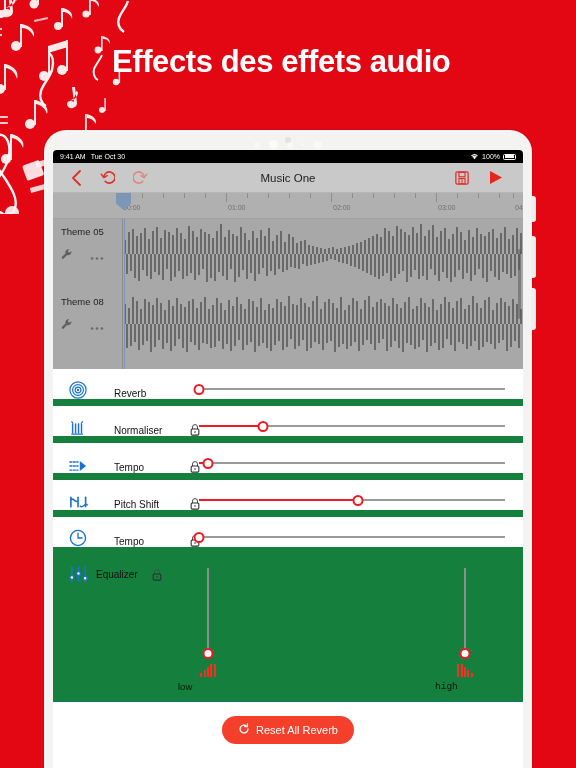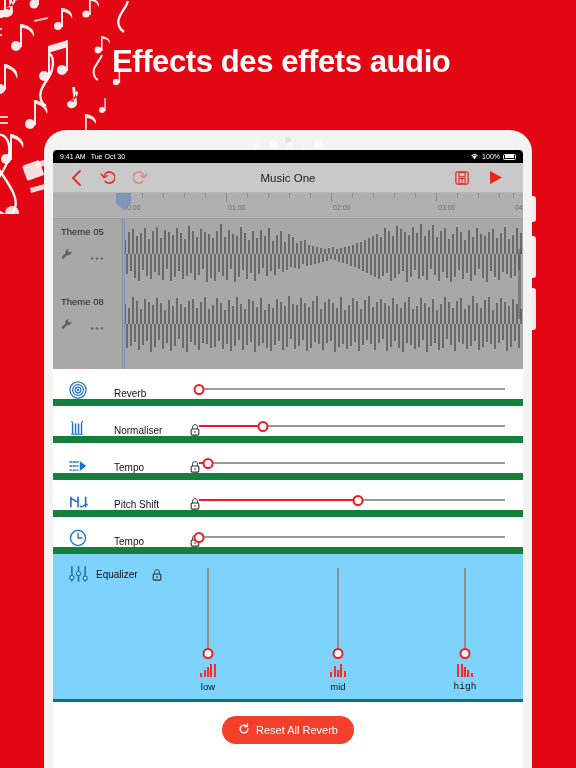--- a/index.html
+++ b/index.html
@@ -144,25 +144,25 @@
   .track-line {
     position: absolute; left: 0; right: 0; height: 1.4px; background: #9a9a9a;
   }
   .track-fill { position: absolute; left: 0; height: 1.6px; background: #ED1C24; }
   .knob {
     position: absolute; width: 11px; height: 11px; border-radius: 50%;
     border: 2.4px solid #ED1C24; background: #fff; transform: translateX(-5.5px);
   }
 
   
-  .eq-block { background: #7dd3fc; border-bottom: 3px solid #0f766e; position: relative;
+  .eq-block { background: #15803d; border-bottom: 1px solid #0f766e; position: relative;
               height: 148px; }
   .eq-head { display: flex; align-items: center; padding: 11px 0 0 14px; }
   .eq-bands { position: absolute; left: 0; right: 0; top: 14px; height: 132px; }
-  .band { position: absolute; width: 60px; text-align: center; }
+  .band { position: absolute; width: 60px; }
   .band .vtrack {
     width: 1.4px; height: 85px; background: #8e8e8e;
     margin: 0 auto; position: relative;
   }
   .band .vknob {
     position: absolute; left: 50%; bottom: -6px; transform: translateX(-50%);
     width: 11px; height: 11px; border-radius: 50%;
     border: 2.4px solid #ED1C24; background: #fff;
   }
   .band .bars {
@@ -559,33 +559,20 @@
             <div class="bars">
               <i style="height:4px"></i>
                 <i style="height:7px"></i>
                 <i style="height:10px"></i>
                 <i style="height:13px"></i>
                 <i style="height:13px"></i>
             </div>
             <div class="blabel">low</div>
           </div>
 
-          <div class="band" style="left:255px;">
-            <div class="vtrack">
-              <div class="vknob"></div>
-            </div>
-            <div class="bars">
-              <i style="height:5px"></i>
-                <i style="height:11px"></i>
-                <i style="height:7px"></i>
-                <i style="height:13px"></i>
-                <i style="height:6px"></i>
-            </div>
-            <div class="blabel">mid</div>
-          </div>
 
           <div class="band" style="left:382px;font-family:Liberation Mono, monospace;">
             <div class="vtrack">
               <div class="vknob"></div>
             </div>
             <div class="bars">
               <i style="height:13px"></i>
                 <i style="height:13px"></i>
                 <i style="height:10px"></i>
                 <i style="height:7px"></i>

